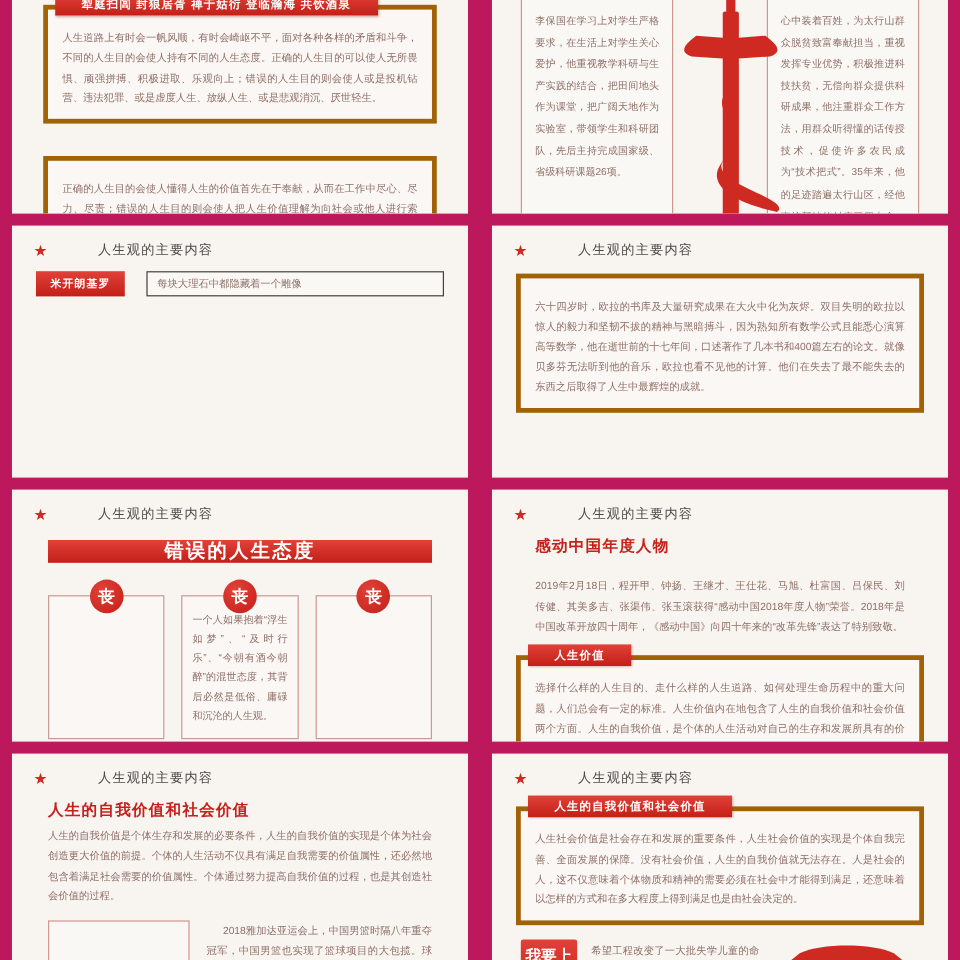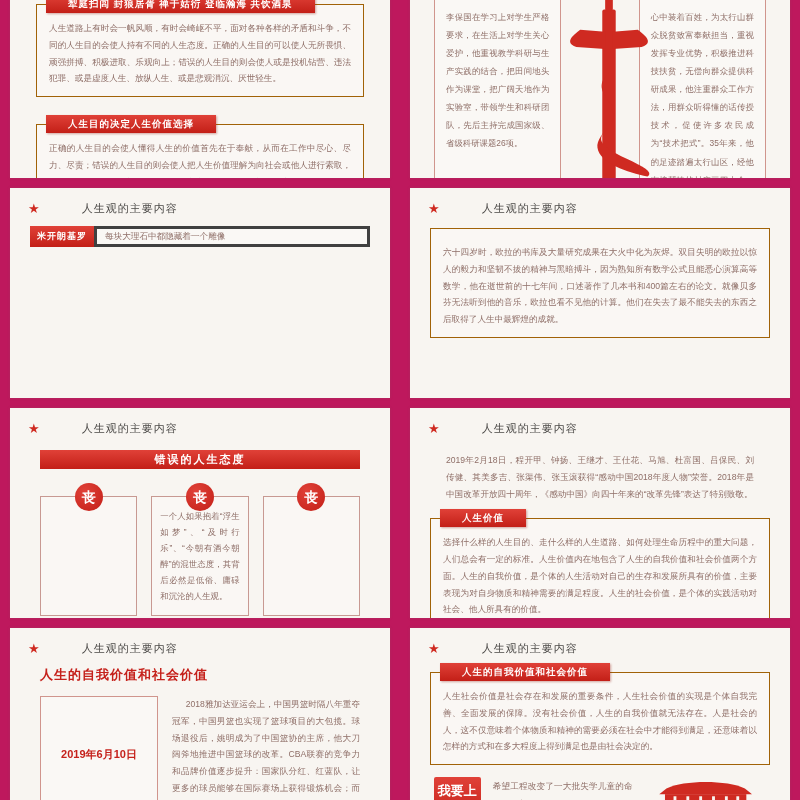--- a/index.html
+++ b/index.html
@@ -26,21 +26,21 @@
   .bmod { position:relative; }
   .bbanner {
     position:absolute; top:-9px; left:10px; height:18px;
     background:linear-gradient(#e04138,#c31f17);
     color:#fff; font-size:9.5px; font-weight:bold; letter-spacing:1px;
     display:flex; align-items:center; justify-content:center;
     padding:0 22px; white-space:nowrap; z-index:2;
     box-shadow:1px 1px 2px rgba(150,40,30,.4);
   }
   .bbox {
-    border:1px solid #a16207; background:rgba(255,255,255,.25);
+    border:4px solid #a16207; background:rgba(255,255,255,.25);
     padding:15px 12px 9px; color:#8f6f68; font-size:8.6px;
     line-height:1.95; text-align:justify;
   }
   .body-txt { color:#8f6f68; font-size:8.6px; line-height:1.95; text-align:justify; }
 
   
   .s1 { padding:36px 26px 0; }
   .s1 .bmod + .bmod { margin-top:27px; }
 
   
@@ -49,33 +49,33 @@
     width:152px; border:1px solid #d0958d; background:rgba(255,255,255,.3);
     padding:13px 11px; color:#8f6f68; font-size:8.4px; line-height:2.15; text-align:justify;
   }
   .s2-mid { width:96px; position:relative; }
   .s2-mid svg { position:absolute; left:0; top:-14px; width:96px; height:230px; }
 
   
   .qwrap { padding:0 20px; margin-top:10px; }
   .qrow { display:flex; align-items:stretch; margin-top:9px; }
   .qname {
-    width:64px; background:linear-gradient(#e04138,#c31f17); color:#fff;
+    width:74px; background:linear-gradient(#e04138,#c31f17); color:#fff;
     font-size:9px; font-weight:bold; display:flex; align-items:center; justify-content:center;
     letter-spacing:1px; padding:4px 0;
   }
   .qtext {
-    flex:1; margin-left:0; border:3px solid #404040; background:rgba(255,255,255,.3);
+    flex:1; margin-left:18px; border:1px solid #404040; background:rgba(255,255,255,.3);
     color:#8f6f68; font-size:8.6px; display:flex; align-items:center; padding:0 8px;
   }
 
   
   .bar-title {
     margin:14px 30px 0; height:19px; background:linear-gradient(#e04138,#c31f17);
-    color:#fff; font-size:11px; font-weight:bold; letter-spacing:2px;
+    color:#fff; font-size:16px; font-weight:bold; letter-spacing:2px;
     display:flex; align-items:center; justify-content:center;
   }
   .cards { display:flex; gap:14px; padding:0 30px; margin-top:27px; }
   .card {
     position:relative; flex:1; border:1px solid #c89992; background:rgba(255,255,255,.25);
     padding:12px 8px 10px; color:#8f6f68; font-size:8.4px; line-height:1.9; text-align:justify;
   }
   .card-badge {
     position:absolute; top:-14px; left:50%; transform:translateX(-50%);
     width:28px; height:28px; border-radius:50%;
@@ -118,21 +118,20 @@
 
 <div class="page">
   <div class="grid">
 
     <div class="slide s1">
       <div class="bmod">
         <div class="bbanner">犁庭扫闾 封狼居胥 禅于姑衍 登临瀚海 共饮酒泉</div>
         <div class="bbox">人生道路上有时会一帆风顺，有时会崎岖不平，面对各种各样的矛盾和斗争，不同的人生目的会使人持有不同的人生态度。正确的人生目的可以使人无所畏惧、顽强拼搏、积极进取、乐观向上；错误的人生目的则会使人或是投机钻营、违法犯罪、或是虚度人生、放纵人生、或是悲观消沉、厌世轻生。</div>
       </div>
       <div class="bmod">
-        <div class="bbanner">人生目的决定人生价值选择</div>
         <div class="bbox">正确的人生目的会使人懂得人生的价值首先在于奉献，从而在工作中尽心、尽力、尽责；错误的人生目的则会使人把人生价值理解为向社会或他人进行索取，从而把追逐个人私利视为有价值、有意义的人生，而漠视对国家、社会、集体和他人的义务与责任。</div>
       </div>
     </div>
 
     <div class="slide">
       <div class="s2-cols">
         <div class="s2-box">李保国在学习上对学生严格要求，在生活上对学生关心爱护，他重视教学科研与生产实践的结合，把田间地头作为课堂，把广阔天地作为实验室，带领学生和科研团队，先后主持完成国家级、省级科研课题26项。</div>
         <div class="s2-mid">
           <svg viewBox="0 0 100 230" aria-hidden="true">
             <g fill="#cf2a21">
@@ -190,34 +189,36 @@
           <div class="card-badge">丧</div>
         </div>
       </div>
     </div>
 
     <div class="slide s6">
       <div class="s-head">
         <span class="star">★</span>
         <span class="lbl">人生观的主要内容</span>
       </div>
+      <div class="red-title">感动中国年度人物</div>
       <div class="intro body-txt">2019年2月18日，程开甲、钟扬、王继才、王仕花、马旭、杜富国、吕保民、刘传健、其美多吉、张渠伟、张玉滚获得“感动中国2018年度人物”荣誉。2018年是中国改革开放四十周年，《感动中国》向四十年来的“改革先锋”表达了特别致敬。</div>
       <div class="bmod">
         <div class="bbanner">人生价值</div>
         <div class="bbox">选择什么样的人生目的、走什么样的人生道路、如何处理生命历程中的重大问题，人们总会有一定的标准。人生价值内在地包含了人生的自我价值和社会价值两个方面。人生的自我价值，是个体的人生活动对自己的生存和发展所具有的价值，主要表现为对自身物质和精神需要的满足程度。人生的社会价值，是个体的实践活动对社会、他人所具有的价值。</div>
       </div>
 
     </div>
 
     <div class="slide s7">
       <div class="s-head">
         <span class="star">★</span>
         <span class="lbl">人生观的主要内容</span>
       </div>
       <div class="red-title">人生的自我价值和社会价值</div>
+      <div class="lead body-txt">人生的自我价值是个体生存和发展的必要条件，人生的自我价值的实现是个体为社会创造更大价值的前提。个体的人生活动不仅具有满足自我需要的价值属性，还必然地包含着满足社会需要的价值属性。个体通过努力提高自我价值的过程，也是其创造社会价值的过程。</div>
       <div class="s7-row">
         <div class="s7-event">
           <span>2019年6月10日</span>
 
         </div>
         <div class="s7-story body-txt">2018雅加达亚运会上，中国男篮时隔八年重夺冠军，中国男篮也实现了篮球项目的大包揽。球场退役后，姚明成为了中国篮协的主席，他大刀阔斧地推进中国篮球的改革。CBA联赛的竞争力和品牌价值逐步提升：国家队分红、红蓝队，让更多的球员能够在国际赛场上获得锻炼机会；而篮协本身的工作效率也得到空前…</div>
       </div>
     </div>
 
     <div class="slide s8">

